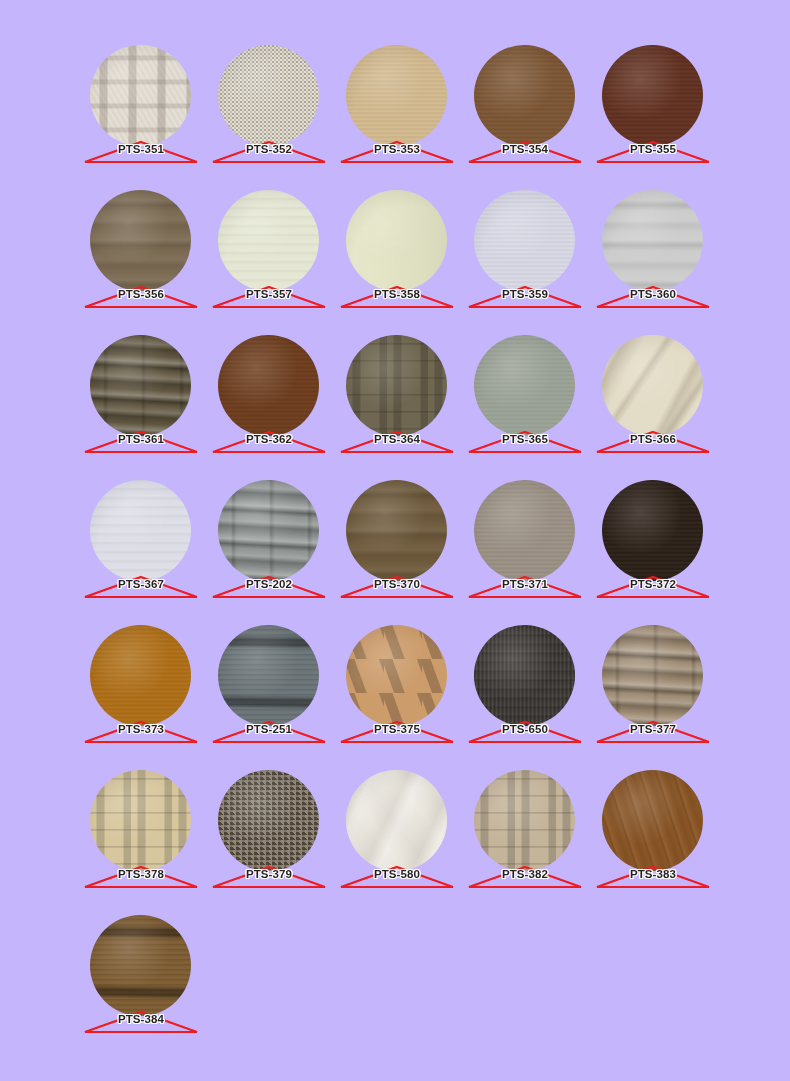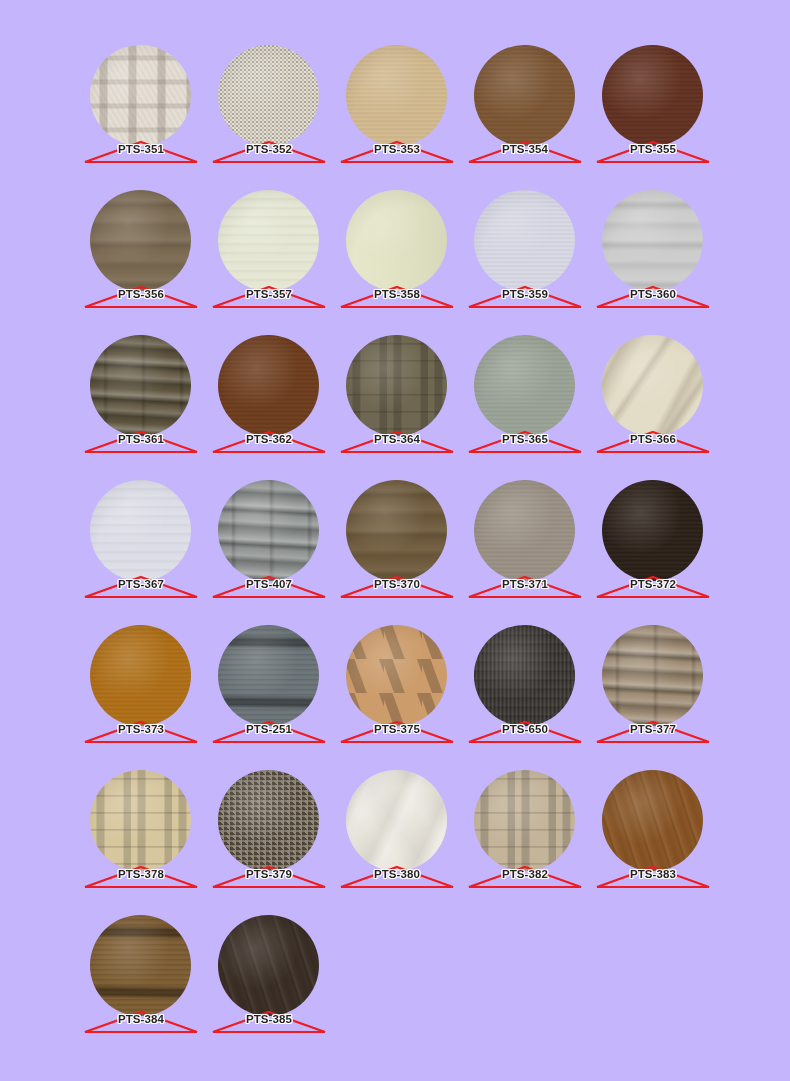--- a/index.html
+++ b/index.html
@@ -515,21 +515,21 @@
       </div>
       <div class="swatch-cell">
         <div class="swatch-disc" style="background-color: rgb(142, 147, 145);">
           <div class="tex streak"></div>
           <div class="disc-shade"></div>
         </div>
         <div class="swatch-label">
           <svg viewBox="0 0 118 26">
             <path d="M59 3 L115 23 L3 23 Z" fill="none" stroke="#ee1c22" stroke-width="2.2" stroke-linejoin="miter"></path>
           </svg>
-          <span class="swatch-code" style="color: rgb(35, 31, 32);">PTS-407</span>
+          <span class="swatch-code" style="color: rgb(35, 31, 32);">PTS-202</span>
         </div>
       </div>
       <div class="swatch-cell">
         <div class="swatch-disc" style="background-color: rgb(110, 90, 60);">
           <div class="tex band-h"></div>
           <div class="disc-shade"></div>
         </div>
         <div class="swatch-label">
           <svg viewBox="0 0 118 26">
             <path d="M59 3 L115 23 L3 23 Z" fill="none" stroke="#ee1c22" stroke-width="2.2" stroke-linejoin="miter"></path>
@@ -647,21 +647,21 @@
       </div>
       <div class="swatch-cell">
         <div class="swatch-disc" style="background-color: rgb(233, 230, 221);">
           <div class="tex swirl"></div>
           <div class="disc-shade"></div>
         </div>
         <div class="swatch-label">
           <svg viewBox="0 0 118 26">
             <path d="M59 3 L115 23 L3 23 Z" fill="none" stroke="#ee1c22" stroke-width="2.2" stroke-linejoin="miter"></path>
           </svg>
-          <span class="swatch-code" style="color: rgb(35, 31, 32);">PTS-380</span>
+          <span class="swatch-code" style="color: rgb(35, 31, 32);">PTS-580</span>
         </div>
       </div>
       <div class="swatch-cell">
         <div class="swatch-disc" style="background-color: rgb(196, 180, 154);">
           <div class="tex flecks"></div>
           <div class="disc-shade"></div>
         </div>
         <div class="swatch-label">
           <svg viewBox="0 0 118 26">
             <path d="M59 3 L115 23 L3 23 Z" fill="none" stroke="#ee1c22" stroke-width="2.2" stroke-linejoin="miter"></path>
@@ -686,26 +686,14 @@
           <div class="tex bold-band"></div>
           <div class="disc-shade"></div>
         </div>
         <div class="swatch-label">
           <svg viewBox="0 0 118 26">
             <path d="M59 3 L115 23 L3 23 Z" fill="none" stroke="#ee1c22" stroke-width="2.2" stroke-linejoin="miter"></path>
           </svg>
           <span class="swatch-code" style="color: rgb(35, 31, 32);">PTS-384</span>
         </div>
       </div>
-      <div class="swatch-cell">
-        <div class="swatch-disc" style="background-color: rgb(59, 47, 38);">
-          <div class="tex grain-diag"></div>
-          <div class="disc-shade"></div>
-        </div>
-        <div class="swatch-label">
-          <svg viewBox="0 0 118 26">
-            <path d="M59 3 L115 23 L3 23 Z" fill="none" stroke="#ee1c22" stroke-width="2.2" stroke-linejoin="miter"></path>
-          </svg>
-          <span class="swatch-code" style="color: rgb(35, 31, 32);">PTS-385</span>
-        </div>
-      </div>
     </div>
 </div>
 
 </body></html>

